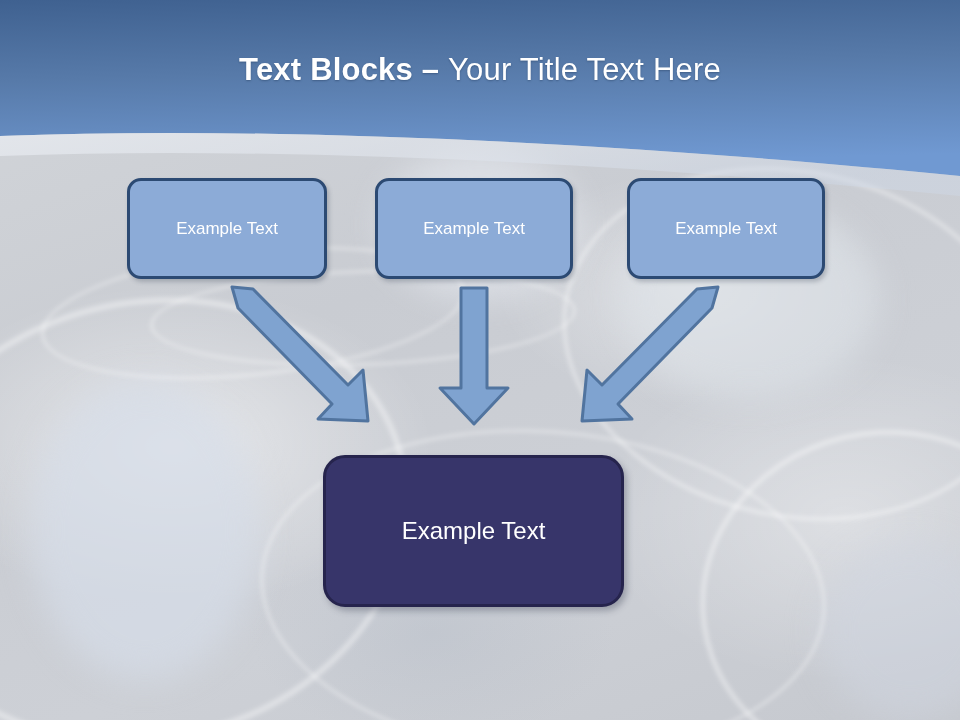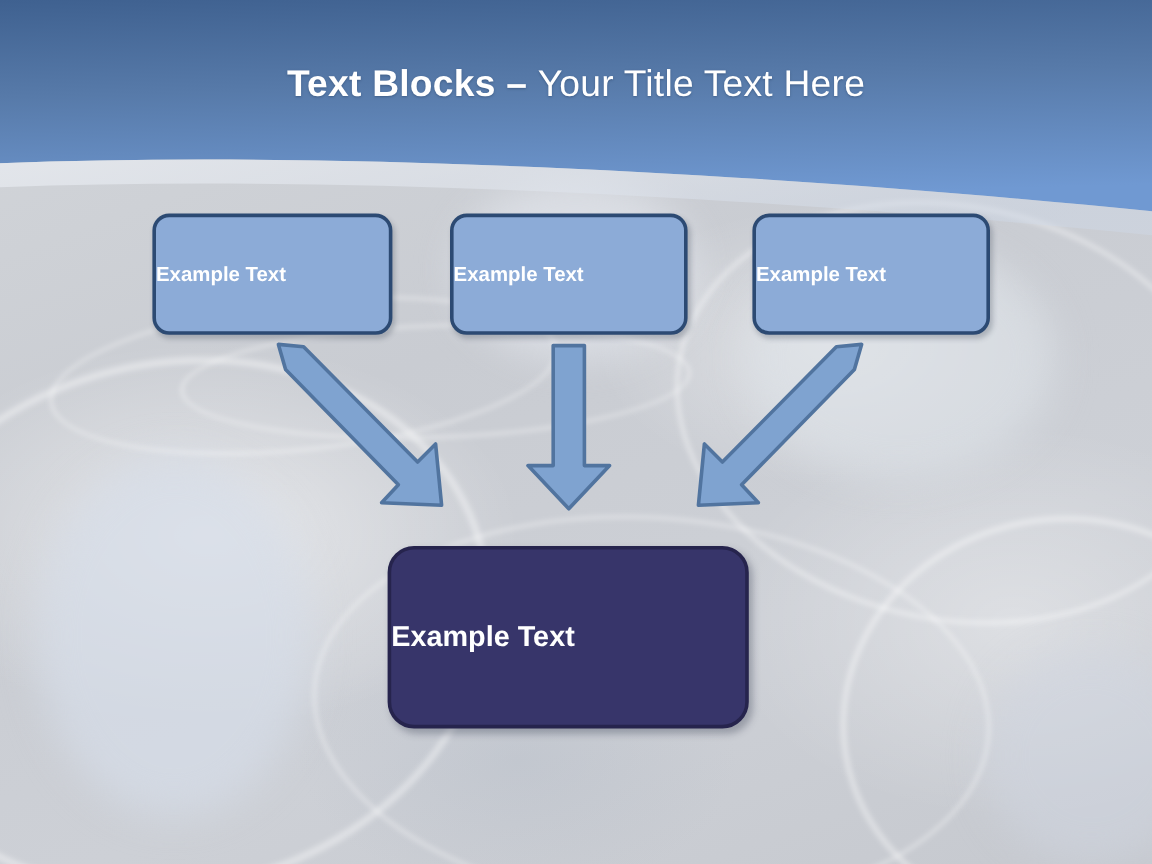--- a/index.html
+++ b/index.html
@@ -76,28 +76,27 @@
   
   .diagram {
     position: absolute;
     inset: 0;
   }
   .node {
     position: absolute;
     box-sizing: border-box;
     display: flex;
     align-items: center;
-    justify-content: flex-start;
+    justify-content: center;
     color: #ffffff;
     background: #8cabd7;
     border: 3px solid #2c4a73;
     border-radius: 14px;
     font-size: 17px;
     box-shadow: 2px 3px 4px rgba(70,80,95,0.30);
-    font-weight: bold;
   }
   .node-1 { left: 127px; top: 178px; width: 200px; height: 101px; }
   .node-2 { left: 375px; top: 178px; width: 198px; height: 101px; }
   .node-3 { left: 627px; top: 178px; width: 198px; height: 101px; }
   .node-result {
     left: 323px; top: 455px; width: 301px; height: 152px;
     background: #37356a;
     border: 3px solid #26244d;
     border-radius: 22px;
     font-size: 24px;

